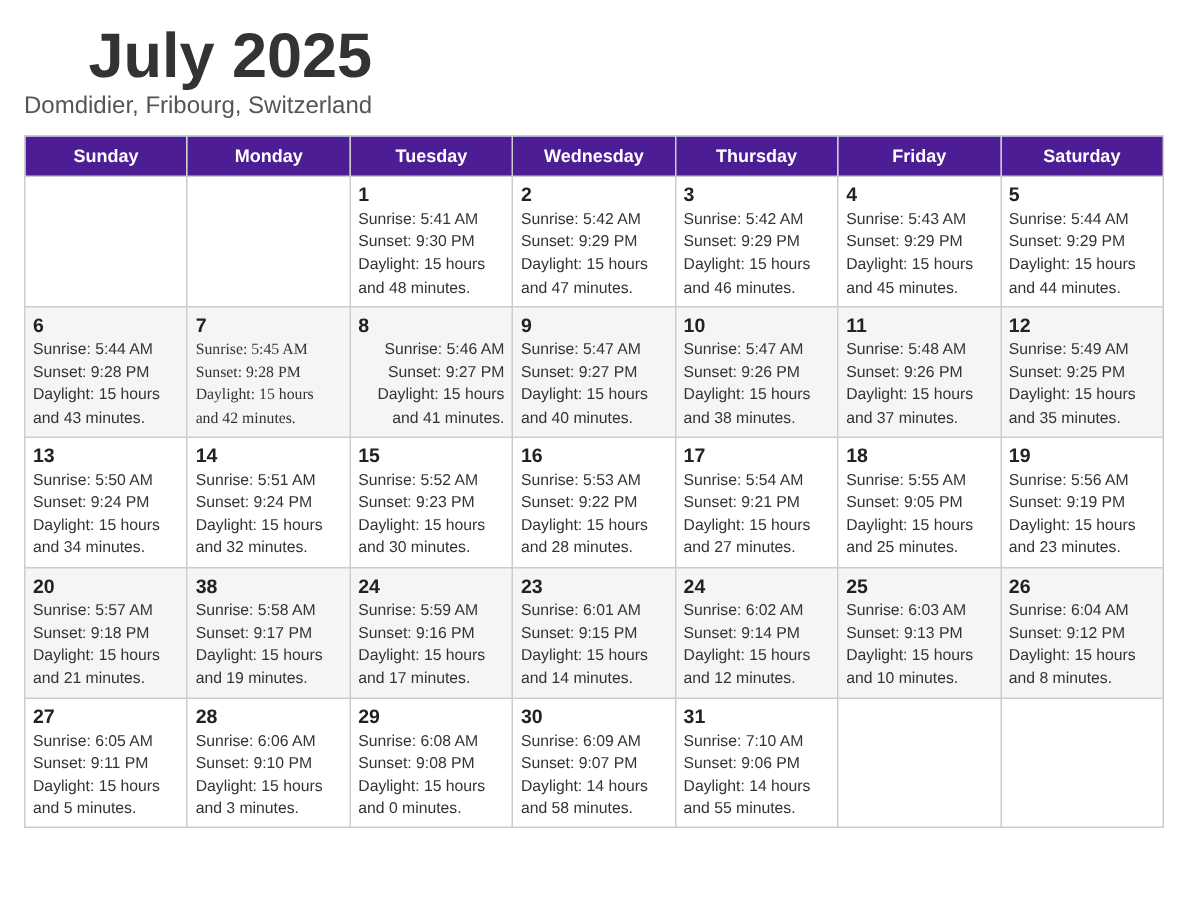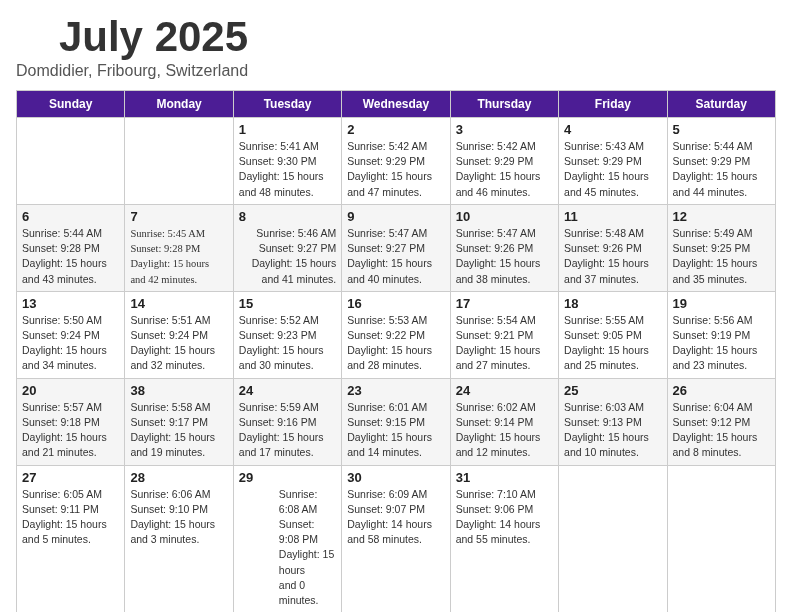--- a/index.html
+++ b/index.html
@@ -320,21 +320,21 @@
         </td>
         <td>
           <span class="day-number">28</span>
           <div class="day-info" style="white-space: pre-line;">Sunrise: 6:06 AM
 Sunset: 9:10 PM
 Daylight: 15 hours
 and 3 minutes.</div>
         </td>
         <td>
           <span class="day-number">29</span>
-          <div class="day-info" style="white-space: pre-line; margin-left: 40px;">Sunrise: 6:08 AM
+          <div class="day-info" style="white-space: pre-line;">Sunrise: 6:08 AM
 Sunset: 9:08 PM
 Daylight: 15 hours
 and 0 minutes.</div>
         </td>
         <td>
           <span class="day-number">30</span>
           <div class="day-info" style="white-space: pre-line;">Sunrise: 6:09 AM
 Sunset: 9:07 PM
 Daylight: 14 hours
 and 58 minutes.</div>

